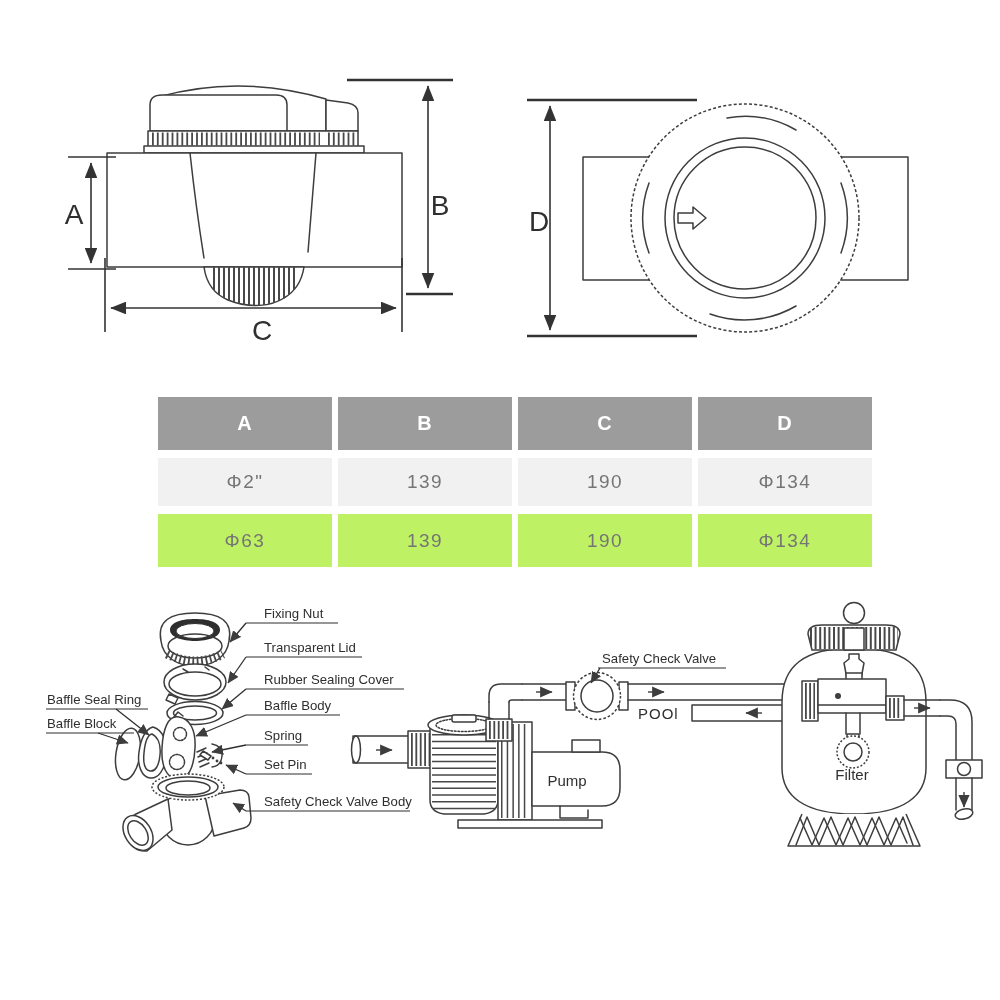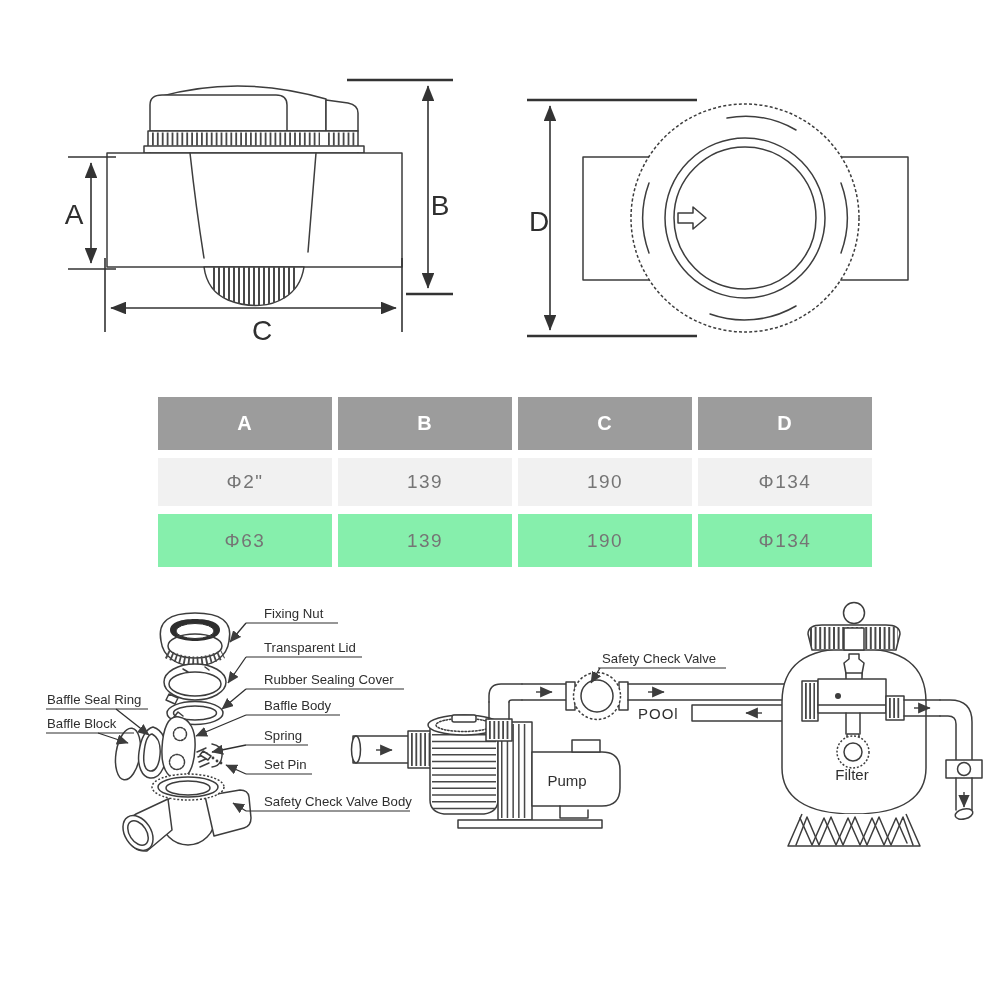--- a/index.html
+++ b/index.html
@@ -8,21 +8,21 @@
   #artwork{position:absolute;left:0;top:0;width:1000px;height:1000px;}
   
   .spec-table{position:absolute;left:158px;top:397px;width:714px;
               display:grid;grid-template-columns:174px 174px 174px 174px;
               grid-template-rows:53px 48px 53px;column-gap:6px;row-gap:8px;}
   .spec-table .hcell{background:#9c9c9c;color:#fff;font-weight:bold;font-size:20px;
               display:flex;align-items:center;justify-content:center;letter-spacing:1px;}
   .spec-table .cell{color:#757575;font-size:19px;letter-spacing:1.5px;
               display:flex;align-items:center;justify-content:center;}
   .spec-table .r1{background:#f1f1f1;}
-  .spec-table .r2{background:#86efac;}
+  .spec-table .r2{background:#bef264;}
   
   svg{display:block;}
   .ln{stroke:#3d3d3d;fill:none;stroke-width:1.5;stroke-linecap:round;stroke-linejoin:round;}
   .lnw{stroke:#3d3d3d;fill:#fff;stroke-width:1.5;stroke-linejoin:round;}
   .dim{stroke:#333;fill:none;stroke-width:1.6;}
   .ref{stroke:#333;fill:none;stroke-width:2.4;}
   .dimtext{fill:#2f2f2f;font-size:28px;}
   .lbl{fill:#2f2f2f;font-size:13.2px;}
   .lbl2{fill:#2f2f2f;font-size:15px;}
   .under{stroke:#2f2f2f;stroke-width:1.2;}

